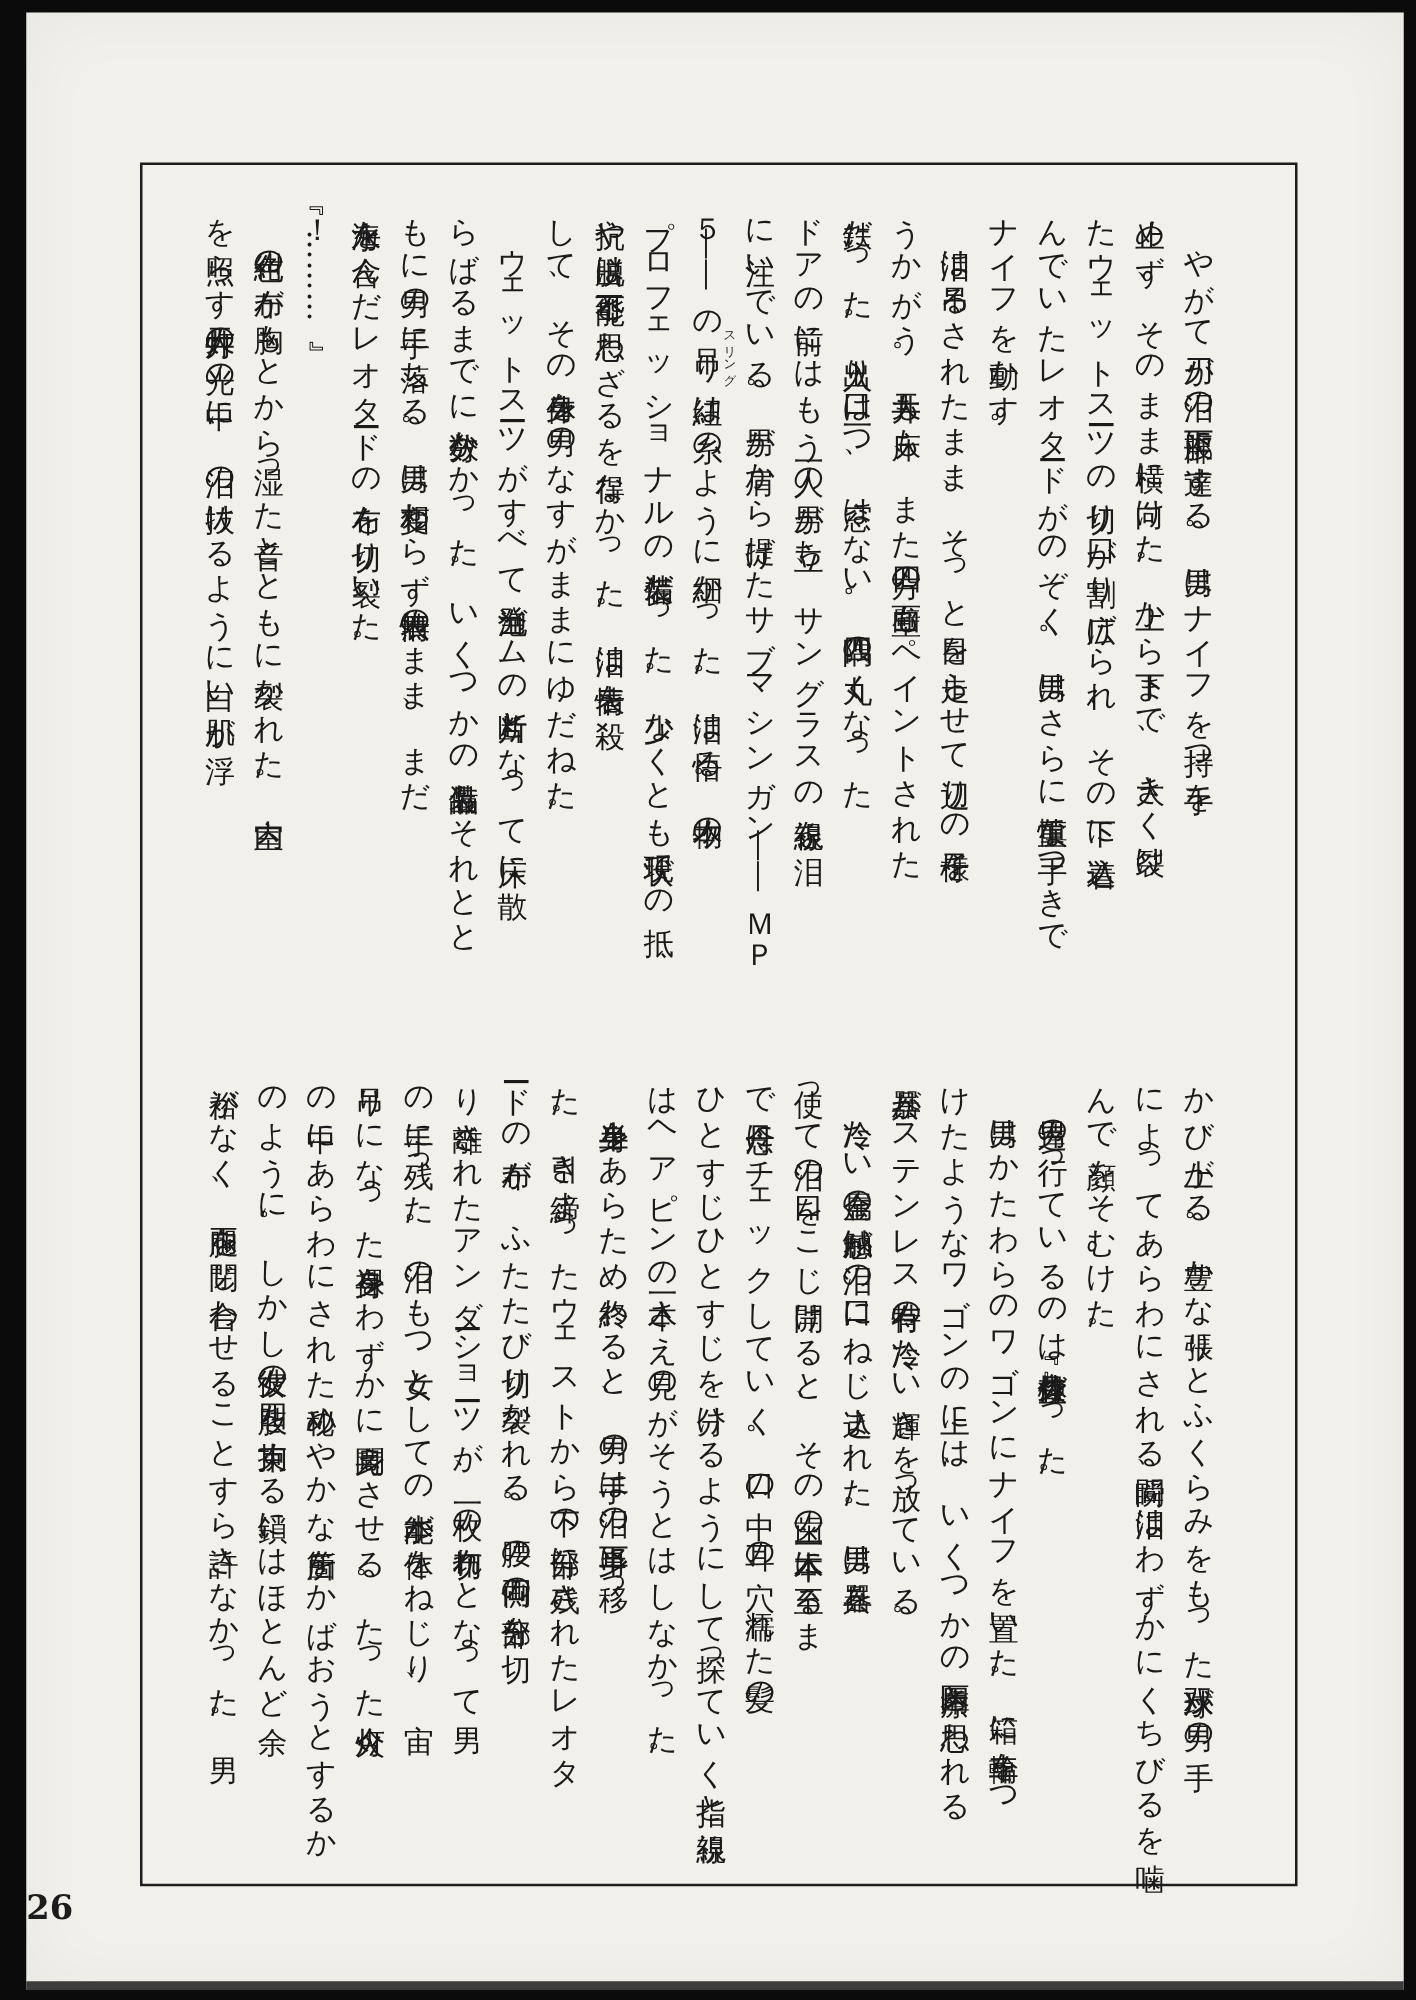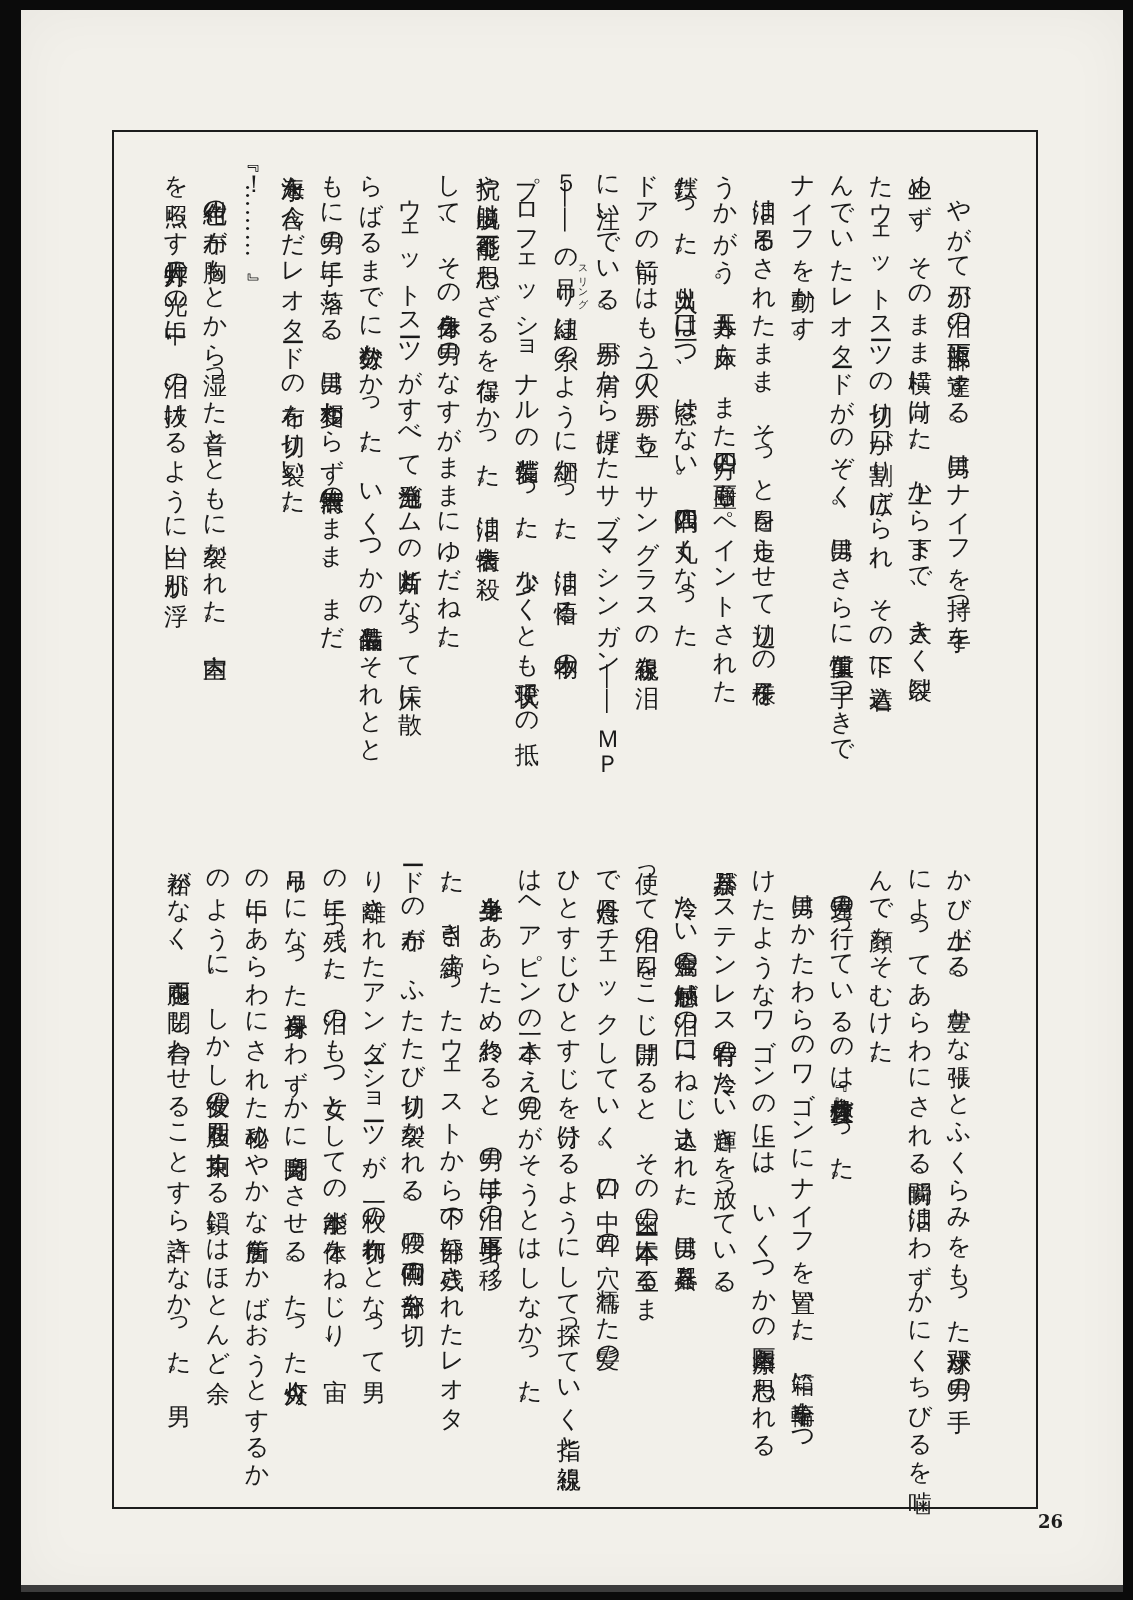--- a/index.html
+++ b/index.html
@@ -44,22 +44,22 @@
   ruby{ruby-position:over;}
   rt{
     font-size:10px;
     letter-spacing:0;
     color:#2a2a2a;
   }
   .page-number{
     position:absolute;
     left:0;right:60px;
     top:1501px;
-    text-align:right;
-    font-size:18px;
+    text-align:left;
+    font-size:27px;
     font-weight:bold;
     color:#1c1c1c;
   }
 </style>
 </head>
 <body>
 
 <div class="page">
   <div class="frame">
     <div class="vtext top-block">

